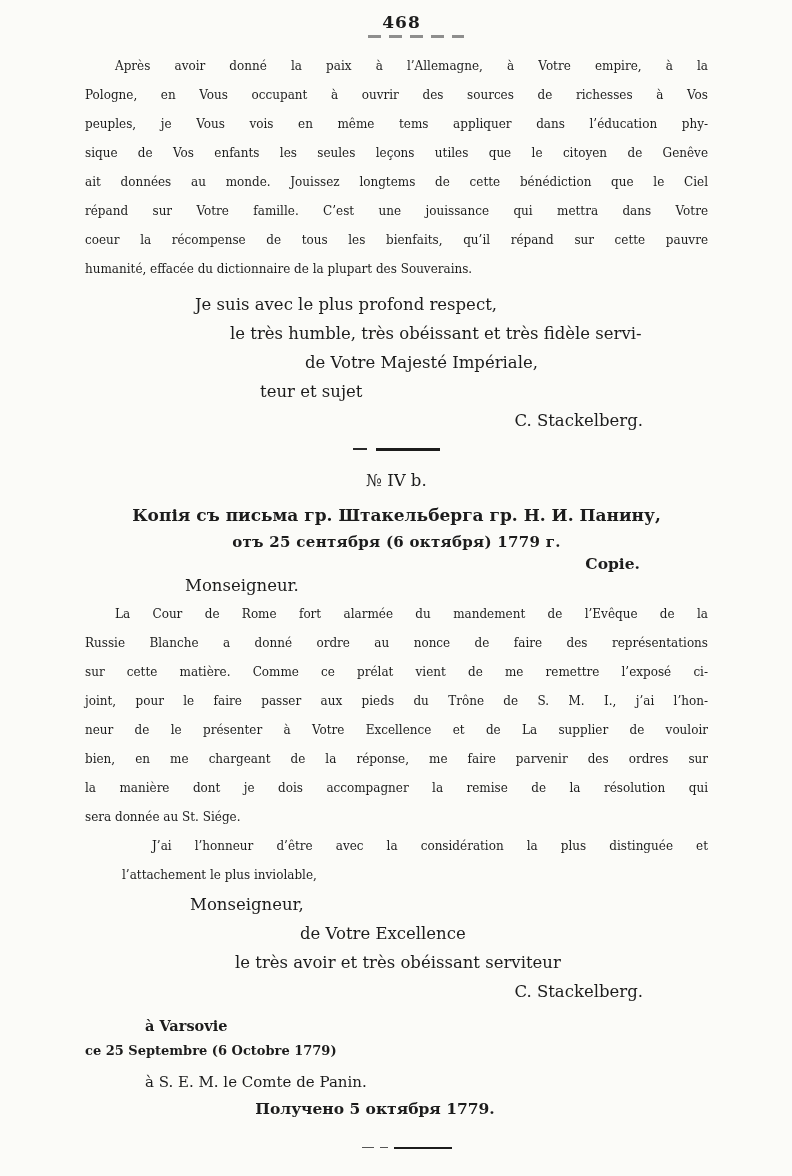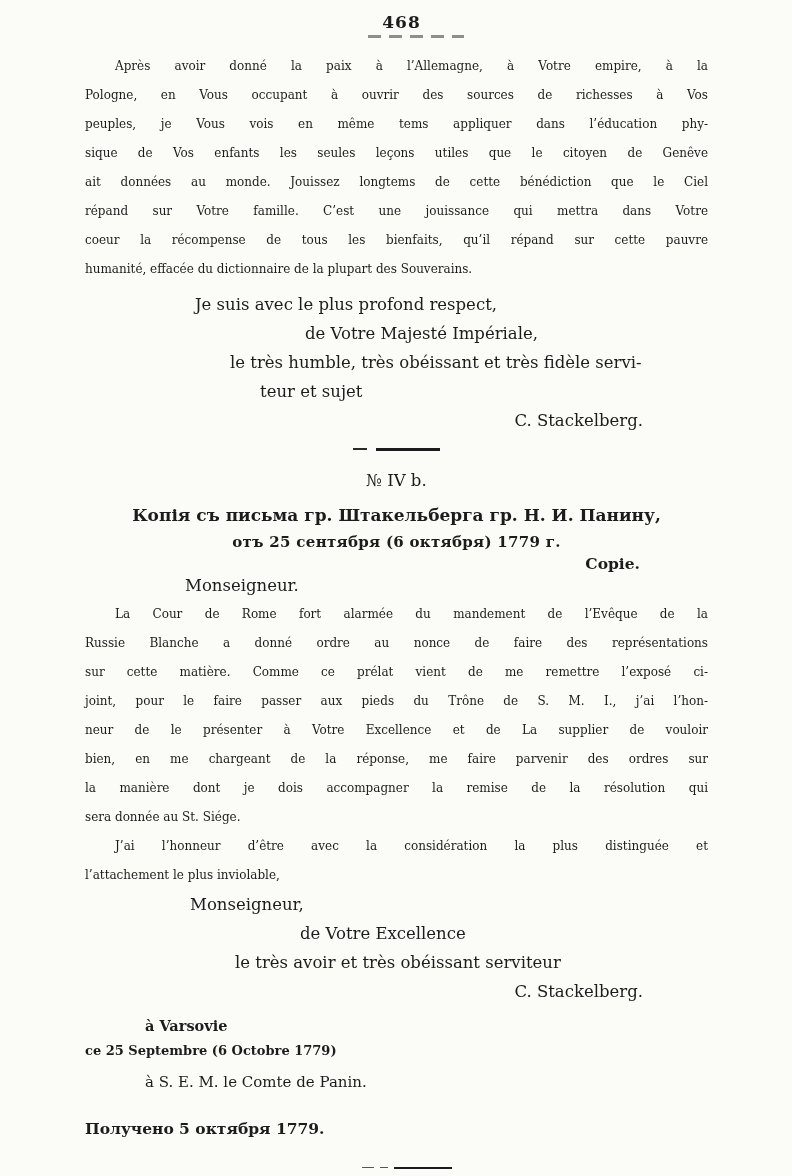--- a/index.html
+++ b/index.html
@@ -39,21 +39,21 @@
   
   .doc-num{text-align:center;font-size:16.5px;margin-top:20px;}
   .doc-title{text-align:center;font-weight:bold;font-size:17px;margin-top:15px;}
   .doc-date{text-align:center;font-weight:bold;font-size:15px;margin-top:8px;letter-spacing:.3px;}
   .copie{text-align:right;margin-right:68px;font-weight:bold;font-size:15.5px;margin-top:3px;}
   .salut{margin-left:100px;font-size:16.5px;line-height:24px;margin-top:1px;}
   
   .place{margin-left:60px;font-weight:bold;font-size:14.5px;margin-top:8px;line-height:24px;}
   .datefr{font-weight:bold;font-size:13px;line-height:26px;}
   .addressee{margin-left:60px;font-size:15px;line-height:30px;margin-top:3px;}
-  .received{text-align:left;margin-right:43px;font-size:15.5px;font-weight:bold;margin-top:20px;line-height:24px;}
+  .received{text-align:center;margin-right:43px;font-size:15.5px;font-weight:bold;margin-top:0;line-height:24px;}
   .bottom-rule{display:flex;align-items:center;justify-content:center;gap:6px;margin-top:26px;position:relative;left:10px;}
   .bottom-rule .b1{width:12px;height:1.5px;background:#555;}
   .bottom-rule .b2{width:8px;height:1.5px;background:#555;}
   .bottom-rule .b3{width:58px;height:2px;background:#1c1c1c;}
   .ml110{margin-left:110px;} .ml220{margin-left:220px;} .ml145{margin-left:145px;} .ml175{margin-left:175px;}
   .ml105{margin-left:105px;} .ml215{margin-left:215px;} .ml150{margin-left:150px;}
 </style>
 </head>
 <body>
 
@@ -70,22 +70,22 @@
     <div class="jline">peuples, je Vous vois en même tems appliquer dans l’éducation phy-</div>
     <div class="jline">sique de Vos enfants les seules leçons utiles que le citoyen de Genêve</div>
     <div class="jline">ait données au monde. Jouissez longtems de cette bénédiction que le Ciel</div>
     <div class="jline">répand sur Votre famille. C’est une jouissance qui mettra dans Votre</div>
     <div class="jline">coeur la récompense de tous les bienfaits, qu’il répand sur cette pauvre</div>
     <div class="lline">humanité, effacée du dictionnaire de la plupart des Souverains.</div>
   </div>
 
   <div style="margin-top:6px;">
     <div class="off ml110">Je suis avec le plus profond respect,</div>
+    <div class="off ml145">le très humble, très obéissant et très fidèle servi-</div>
     <div class="off ml220">de Votre Majesté Impériale,</div>
-    <div class="off ml145">le très humble, très obéissant et très fidèle servi-</div>
     <div class="off ml175">teur et sujet</div>
     <div class="sig">C. Stackelberg.</div>
   </div>
 
   <div class="divider">
     <span class="d1"></span>
     <span class="d2"></span>
   </div>
 
   <div class="doc-num">№ IV b.</div>
@@ -98,21 +98,21 @@
     <div class="jline indent">La Cour de Rome fort alarmée du mandement de l’Evêque de la</div>
     <div class="jline">Russie Blanche a donné ordre au nonce de faire des représentations</div>
     <div class="jline">sur cette matière. Comme ce prélat vient de me remettre l’exposé ci-</div>
     <div class="jline">joint, pour le faire passer aux pieds du Trône de S. M. I., j’ai l’hon-</div>
     <div class="jline">neur de le présenter à Votre Excellence et de La supplier de vouloir</div>
     <div class="jline">bien, en me chargeant de la réponse, me faire parvenir des ordres sur</div>
     <div class="jline">la manière dont je dois accompagner la remise de la résolution qui</div>
     <div class="lline">sera donnée au St. Siége.</div>
   </div>
 
-  <div class="para" style="margin-top:0;">
+  <div class="para" style="margin-top:0;margin-left:37px;">
     <div class="jline indent">J’ai l’honneur d’être avec la considération la plus distinguée et</div>
     <div class="lline">l’attachement le plus inviolable,</div>
   </div>
 
   <div style="margin-top:0;">
     <div class="off ml105">Monseigneur,</div>
     <div class="off ml215">de Votre Excellence</div>
     <div class="off ml150">le très avoir et très obéissant serviteur</div>
     <div class="sig">C. Stackelberg.</div>
   </div>

